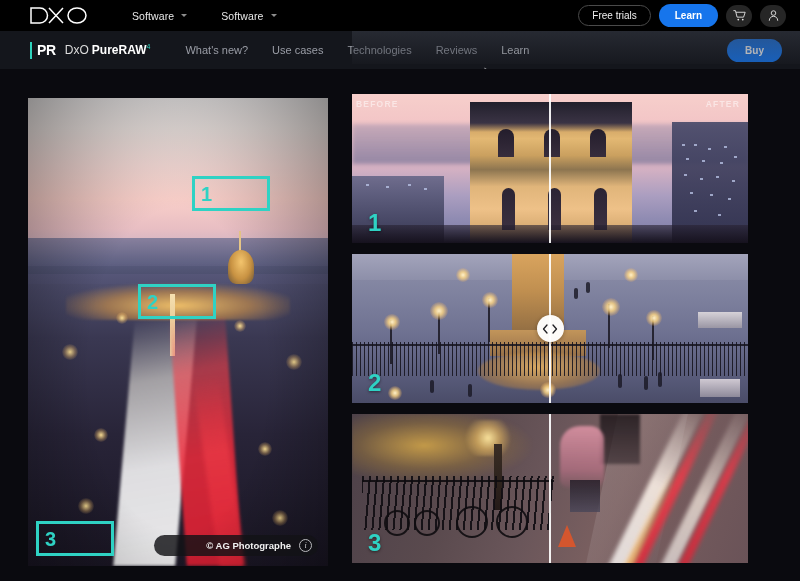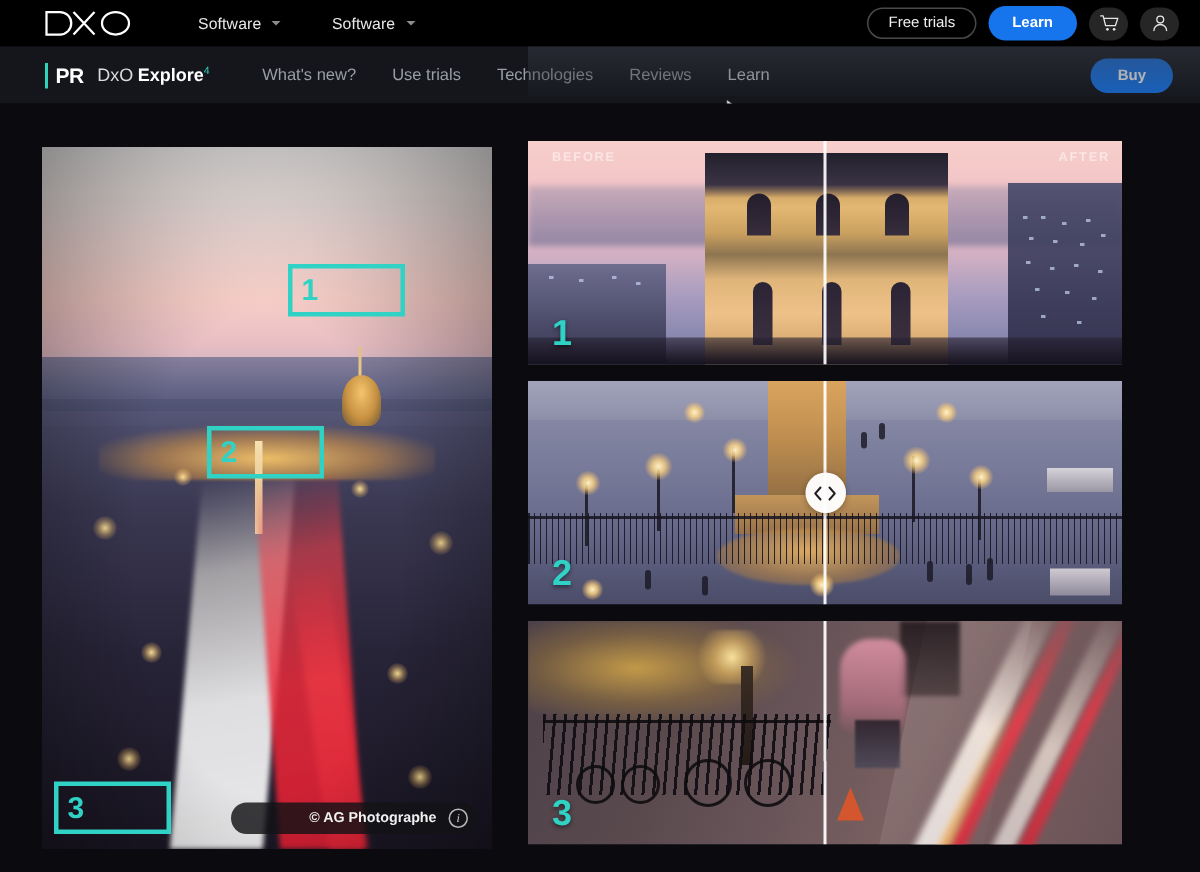--- a/index.html
+++ b/index.html
@@ -338,21 +338,21 @@
   }
   .ba-label {
     position: absolute;
     top: 5px;
     font-size: 8.5px;
     font-weight: 700;
     letter-spacing: 1.2px;
     color: rgba(255,255,255,.5);
     z-index: 6;
   }
-  .ba-before { left: 16px; }
+  .ba-before { left: 4px; }
   .ba-after  { right: 8px; }
   .divider {
     position: absolute;
     top: 0; bottom: 0;
     left: 50%;
     width: 2px;
     background: rgba(255,255,255,.92);
     z-index: 5;
     transform: translateX(-1px);
   }
@@ -648,27 +648,27 @@
 
 <div class="productbar">
 
   <div class="pr-badge">
     <span class="pr-bar"></span>
     <span class="pr-text">PR</span>
   </div>
 
   <div class="product-name">
     <span class="light">DxO</span>
-    <span class="bold">Explore</span>
+    <span class="bold">PureRAW</span>
     <span class="sup">4</span>
   </div>
 
   <nav class="prodnav">
     <div class="prodnav-item">What's new?</div>
-    <div class="prodnav-item">Use trials</div>
+    <div class="prodnav-item">Use cases</div>
     <div class="prodnav-item">Technologies</div>
     <div class="prodnav-item">Reviews</div>
     <div class="prodnav-item active">Learn</div>
   </nav>
 
   <button class="btn-buy">Buy</button>
 </div>
 
 <div class="dropdown-ghost"></div>
 <div class="cursor-mark">

